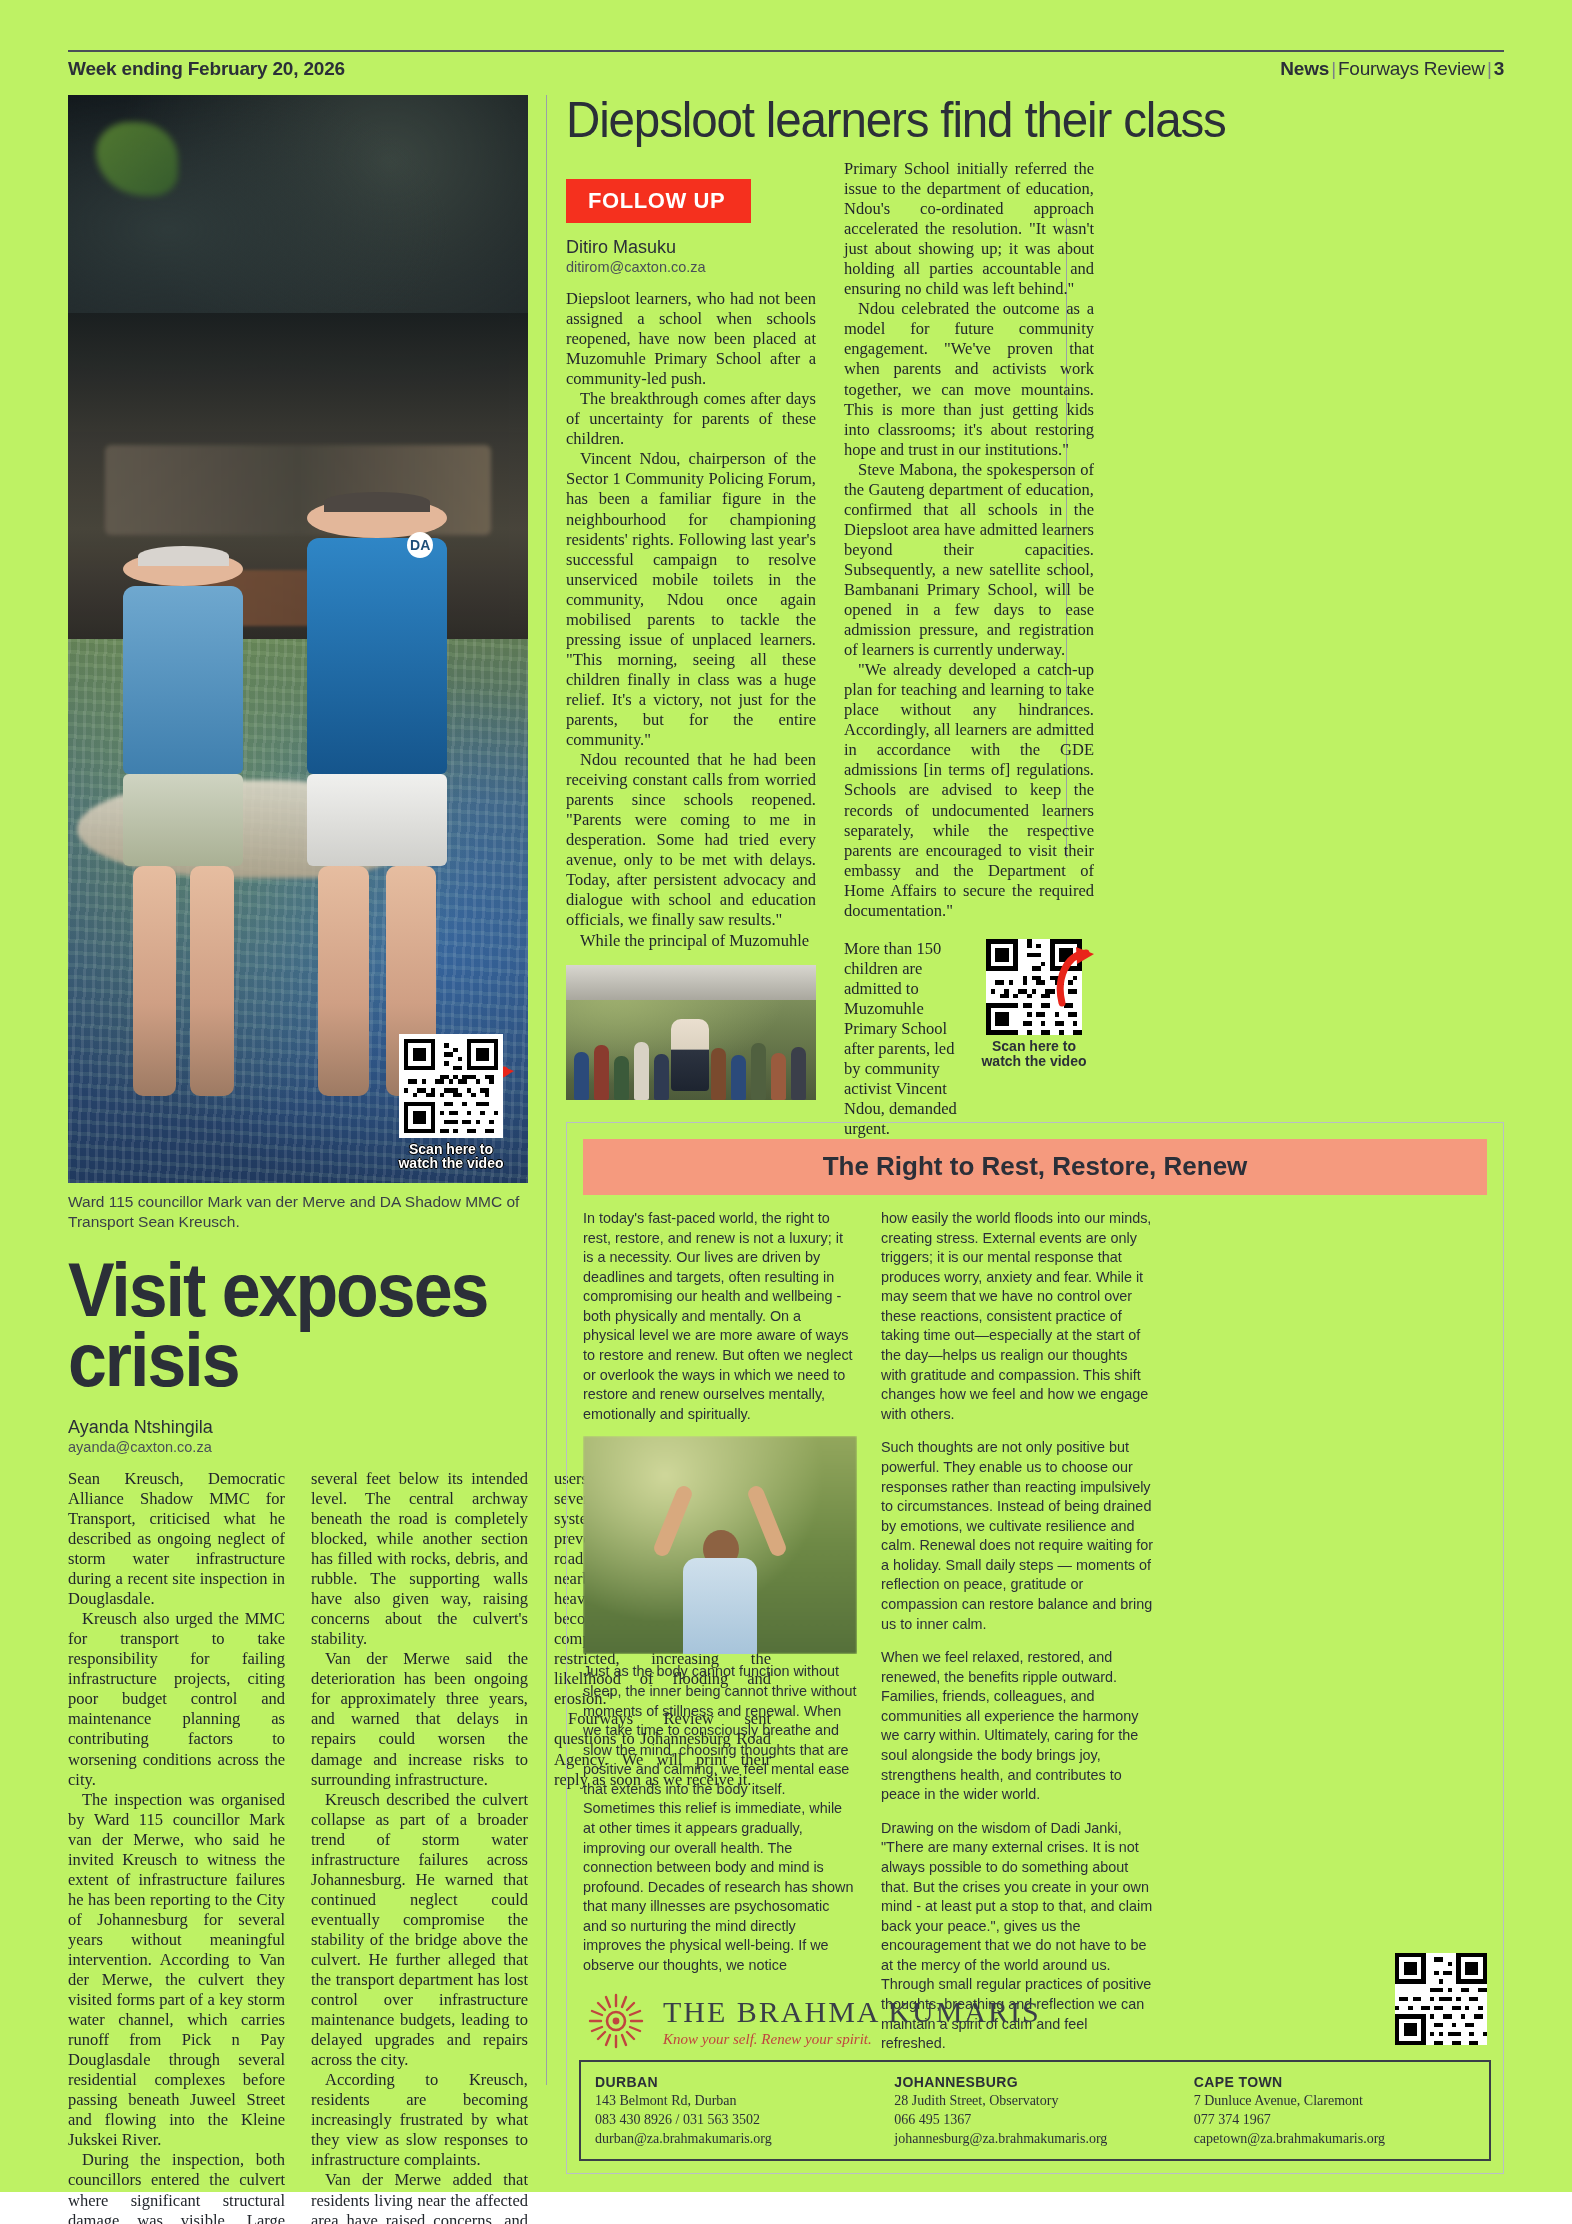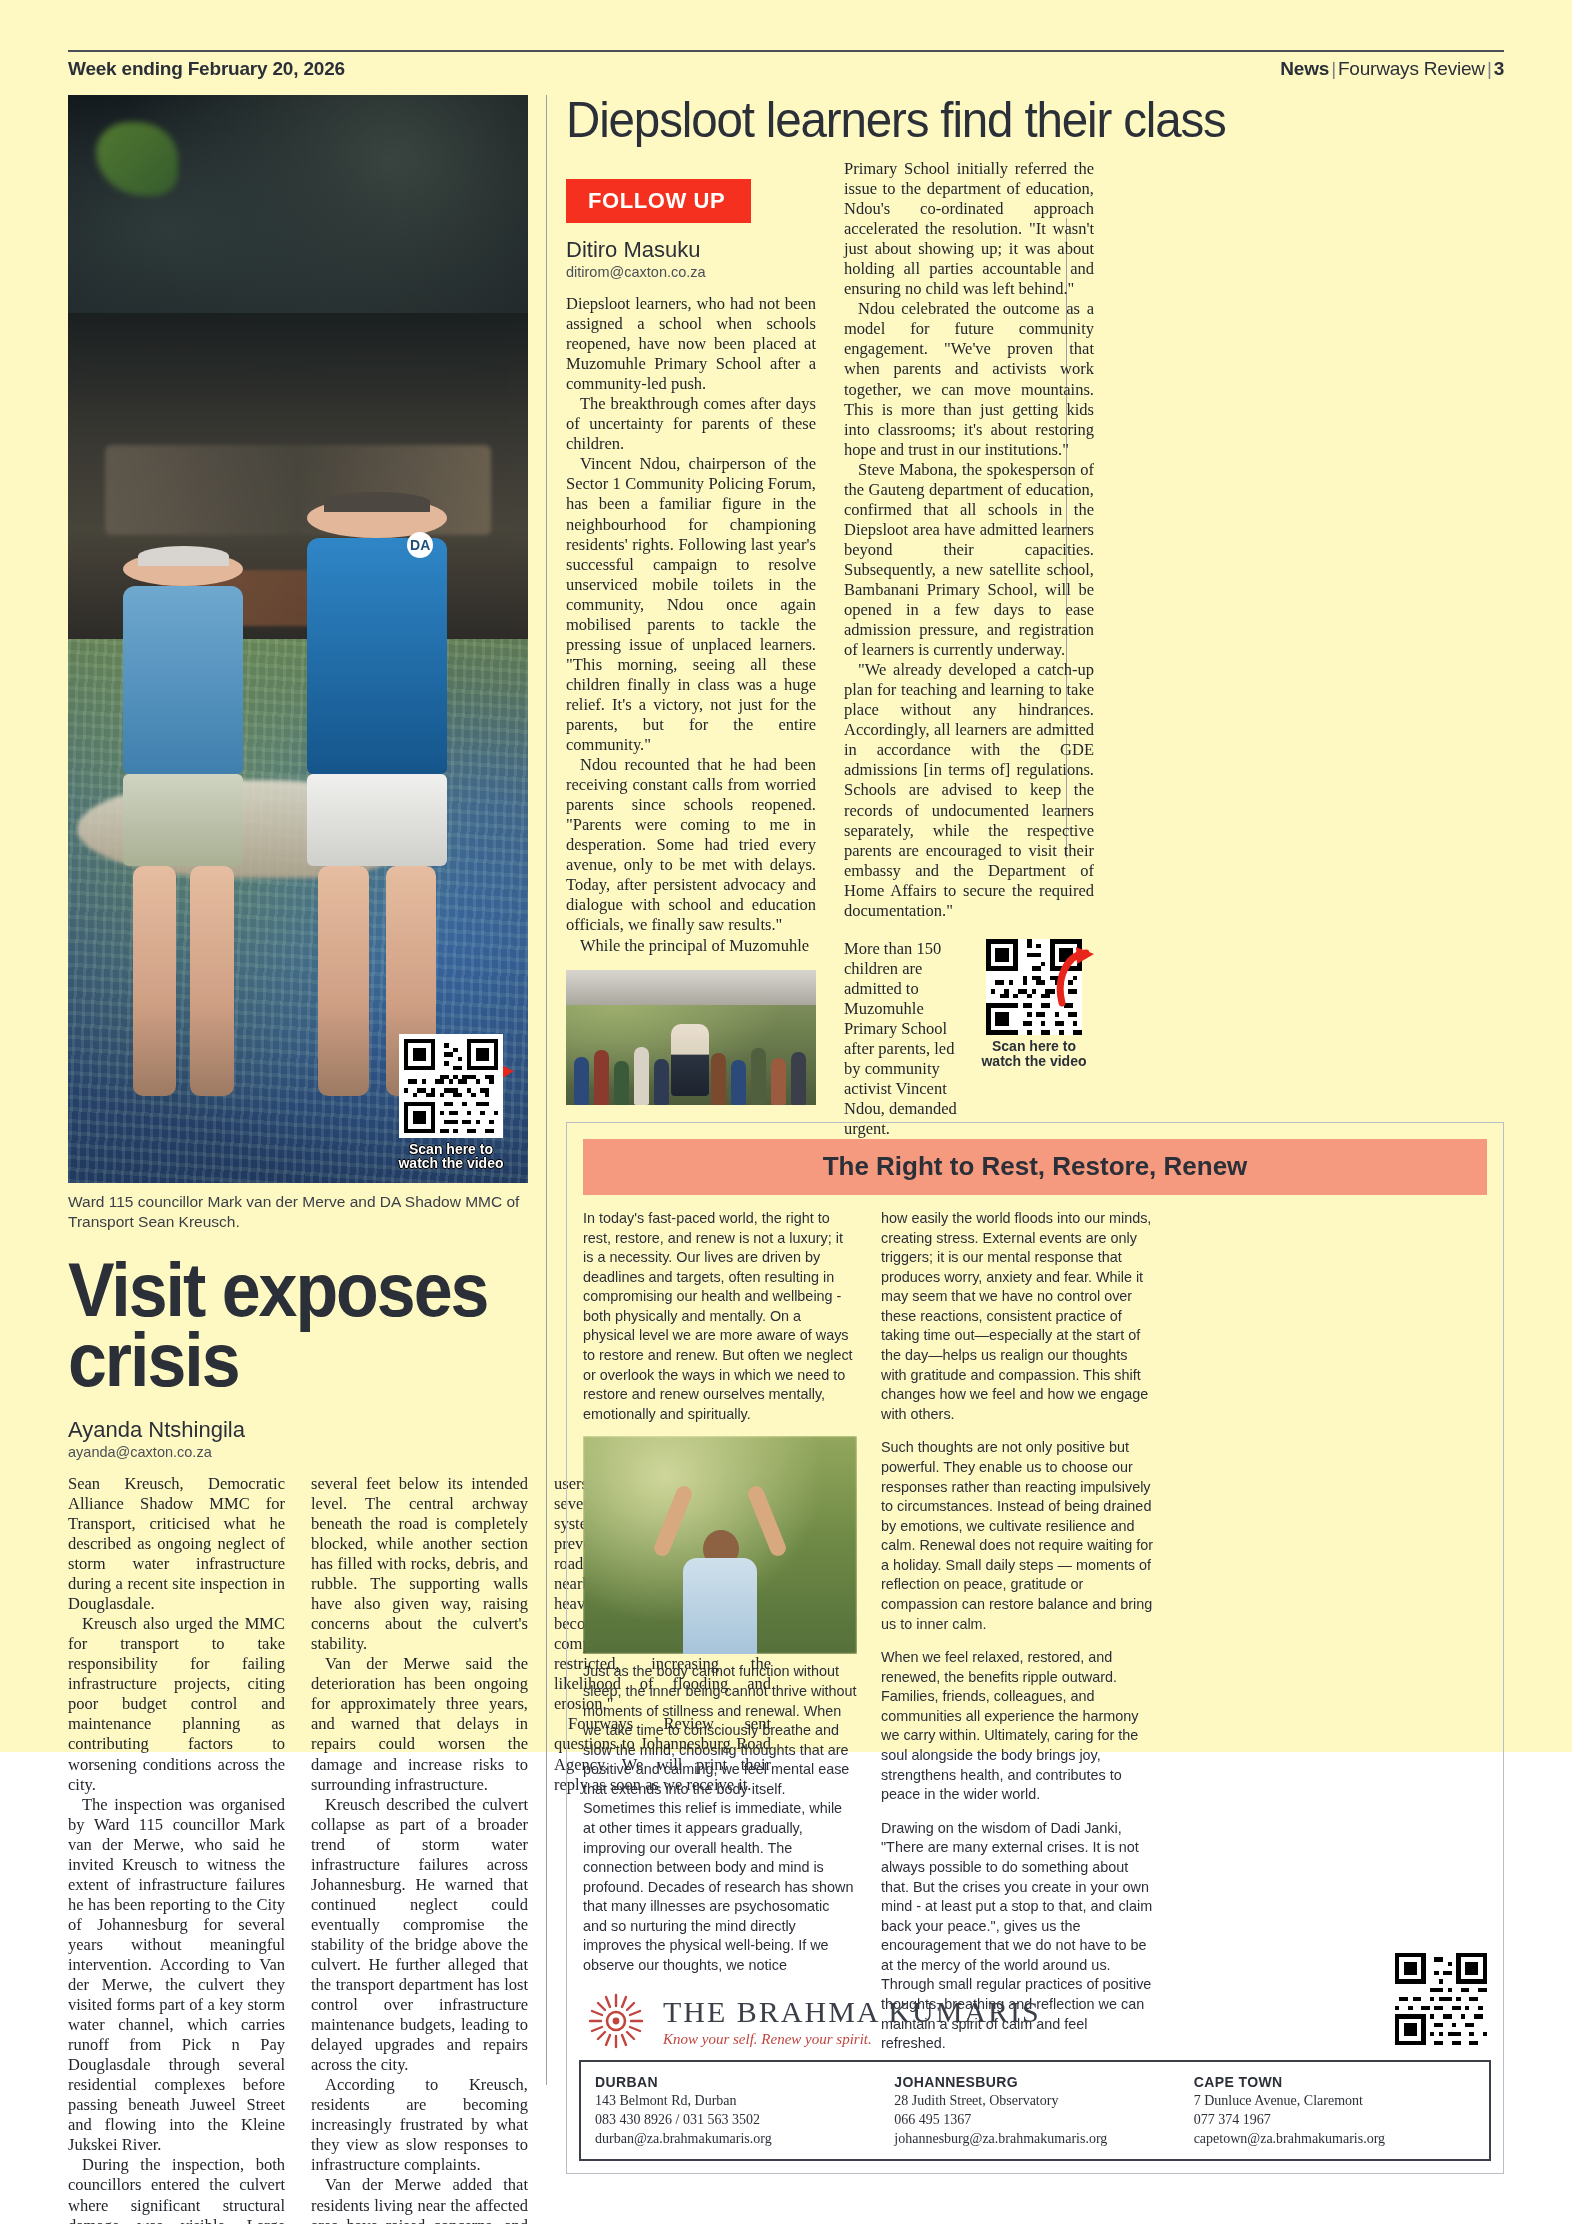--- a/index.html
+++ b/index.html
@@ -2,21 +2,21 @@
 <html><head>
 <meta charset="utf-8">
 <style>
   * { box-sizing: border-box; margin: 0; padding: 0; }
   html, body {
     width: 1572px; height: 2224px;
     background: #ffffff;
     font-family: "Liberation Sans", sans-serif;
     color: #2b2f38;
   }
-  .page { position: relative; width: 1572px; height: 1752px; background:#fef9c3; }
+  .page { position: relative; width: 1572px; height: 2192px; background:#bef264; }
 
   
   .masthead {
     position:absolute; left:68px; top:50px; width:1436px;
     border-top:2px solid #4a4f58;
     display:flex; align-items:flex-start; justify-content:space-between;
     padding-top:6px;
   }
   .masthead-left {
     font-family:"Liberation Sans", sans-serif;
@@ -133,21 +133,21 @@
 
   .hl-visit {
     margin-top:24px;
     font-family:"Liberation Sans", sans-serif;
     font-weight:bold; font-size:76px; line-height:0.92;
     letter-spacing:-2.2px; color:#2b2f38;
     transform: scaleX(0.92); transform-origin: left center;
   }
 
   .byline { margin-top:22px; }
-  .byline .name { font-size:22px; color:#2b2f38; }
+  .byline .name { font-size:18px; color:#2b2f38; }
   .byline .mail { font-size:14.5px; color:#4a4f58; margin-top:1px; }
 
   .two-col {
     margin-top:14px; column-count:2; column-gap:26px; column-fill:auto;
     height:820px;
   }
   .serif-body p {
     font-family:"Liberation Serif", serif;
     font-size:16.5px; line-height:1.215; text-align:justify;
     color:#22262c; text-indent:0;

